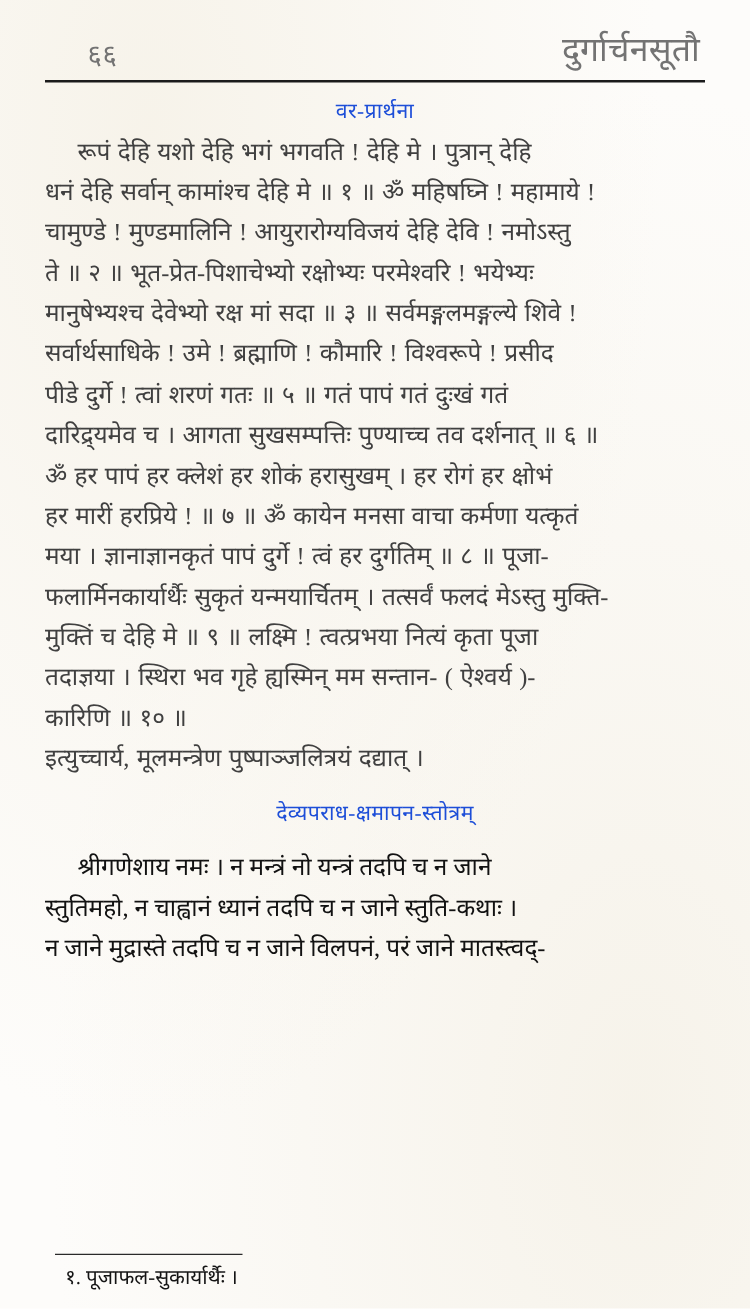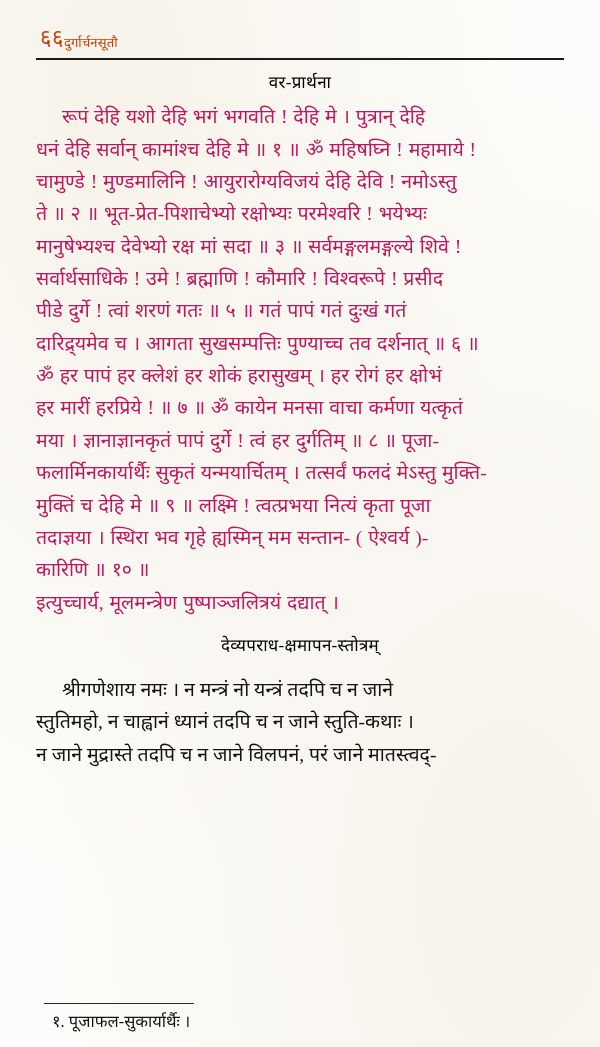--- a/index.html
+++ b/index.html
@@ -31,55 +31,57 @@
   .content {
     position: relative;
     padding: 26px 36px 10px 36px;
     box-sizing: border-box;
     height: 100%;
   }
   
   .header {
     display: flex;
     align-items: flex-end;
+    justify-content: space-between;
     font-size: 21px;
-    color: #c2410c;
+    color: #737373;
     line-height: 1.1;
     padding: 0 4px 6px 4px;
+    margin-left: 30px;
   }
   .header .page-number {
     font-size: 22px;
     letter-spacing: 0.5px;
   }
   .header .running-title {
-    font-size: 13px;
+    font-size: 27px;
     letter-spacing: 0.2px;
   }
   .rule {
     height: 2px;
     background: #1b1b1b;
     margin: 2px 0 10px 0;
   }
   
   .section-title {
     text-align: center;
     font-size: 17px;
-    color: #000000;
+    color: #1d4ed8;
     margin: 4px 0 8px 0;
     letter-spacing: 0.3px;
   }
   .section-title.second {
     margin: 14px 0 8px 0;
     font-size: 17px;
   }
   
   .verse-block {
     font-size: 19.5px;
     line-height: 1.66;
-    color: #be185d;
+    color: #404040;
     text-align: justify;
     text-justify: inter-word;
     word-spacing: 1px;
   }
   .verse-block p {
     margin: 0;
     text-align: justify;
   }
   .verse-block p.indent {
     text-indent: 26px;

